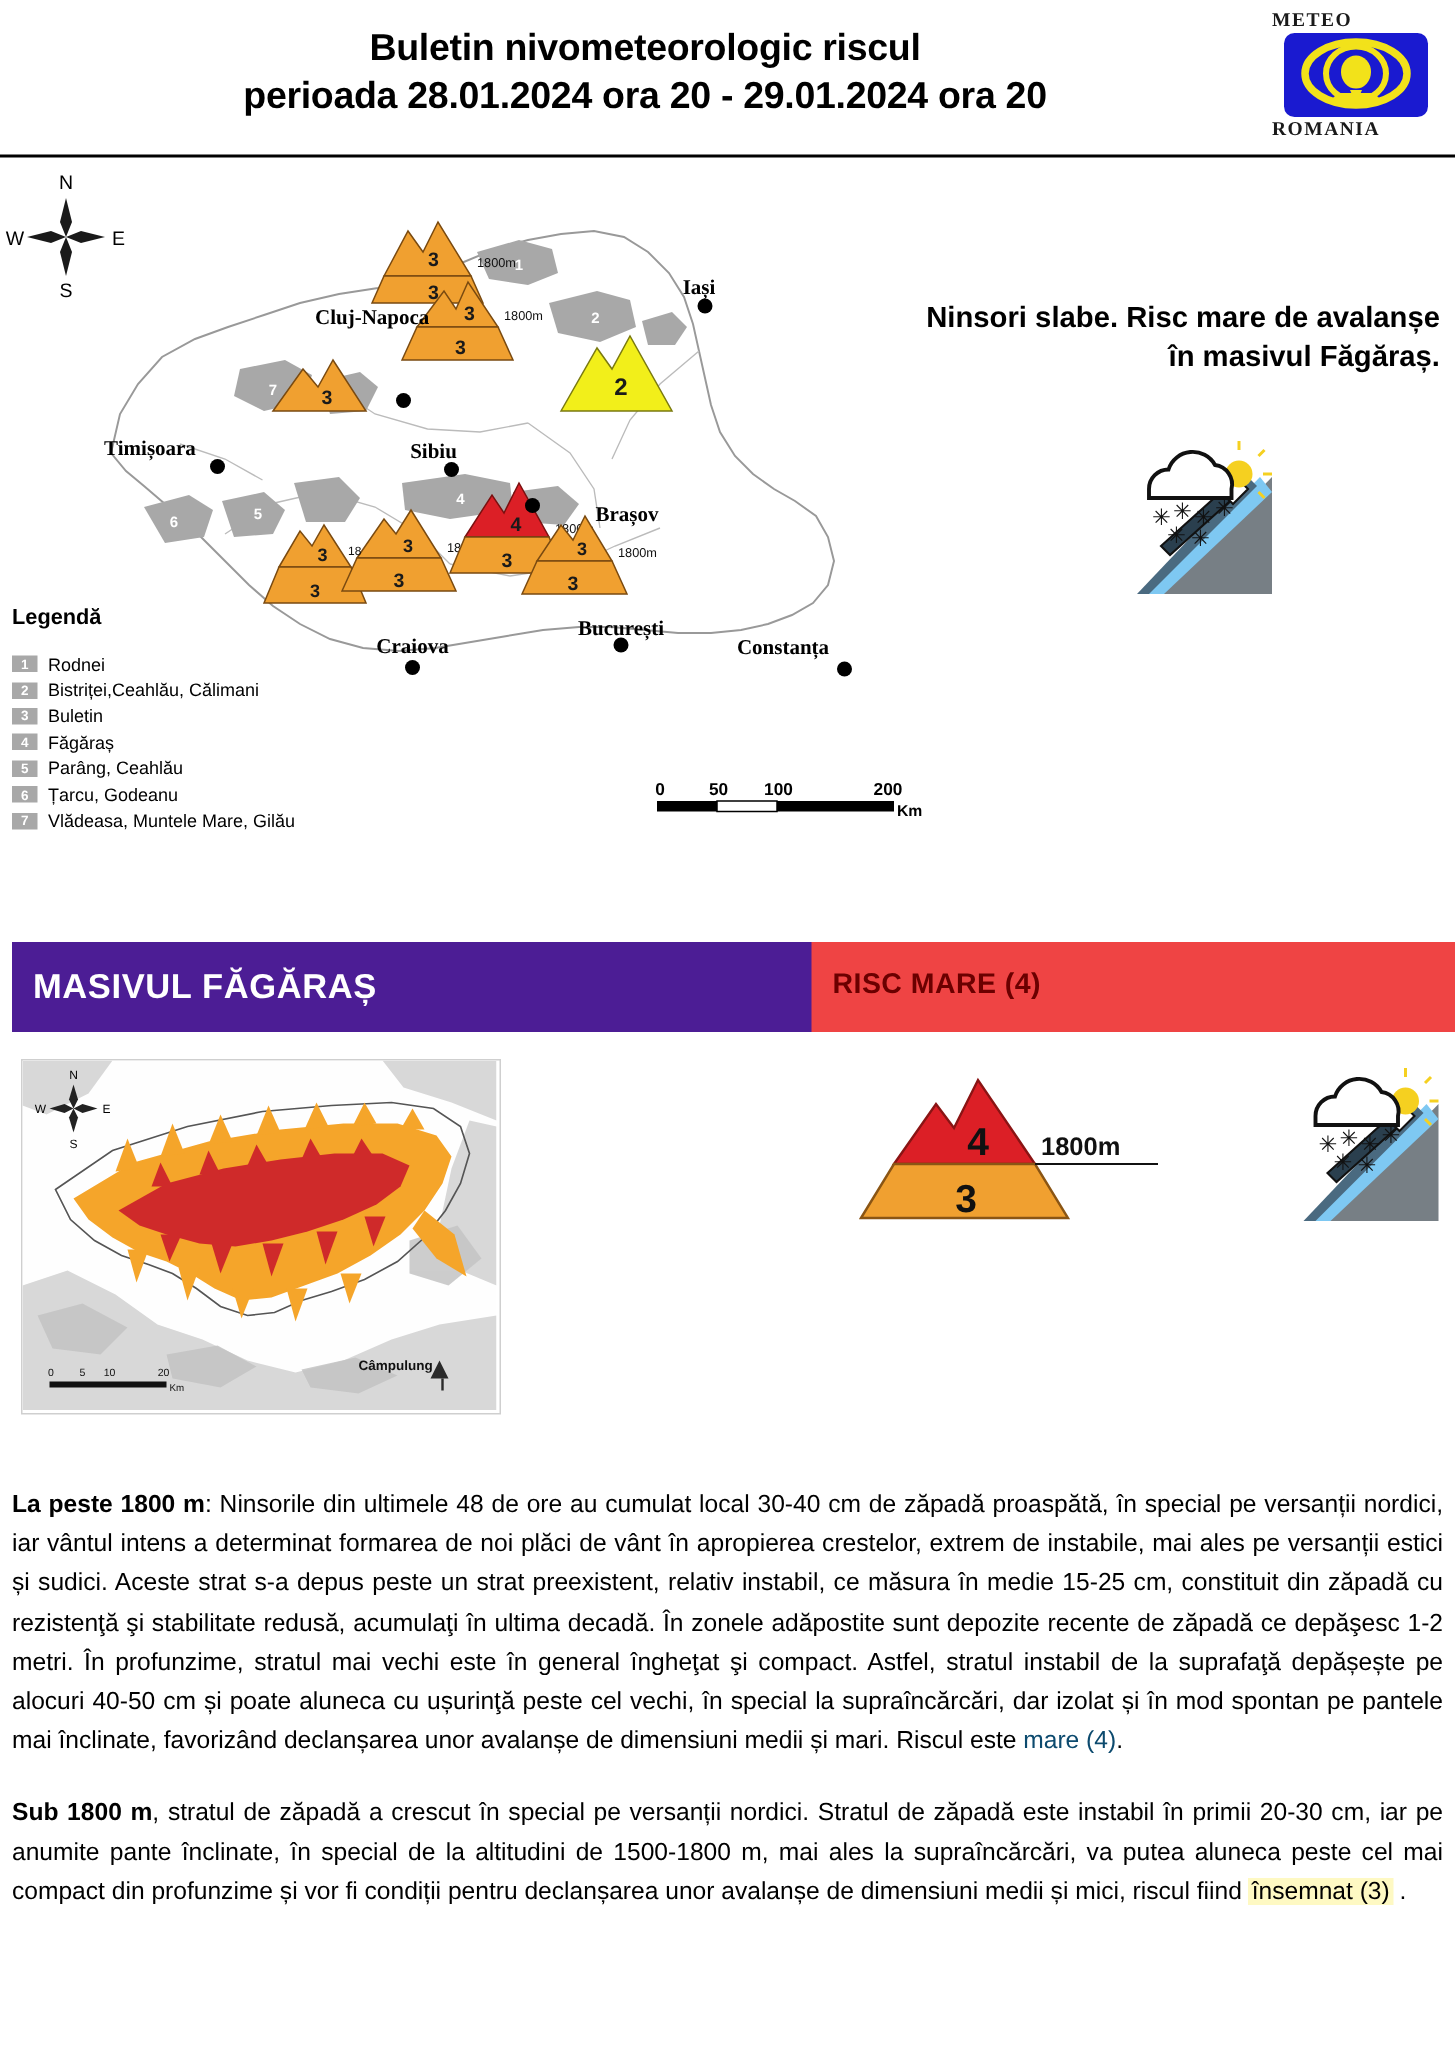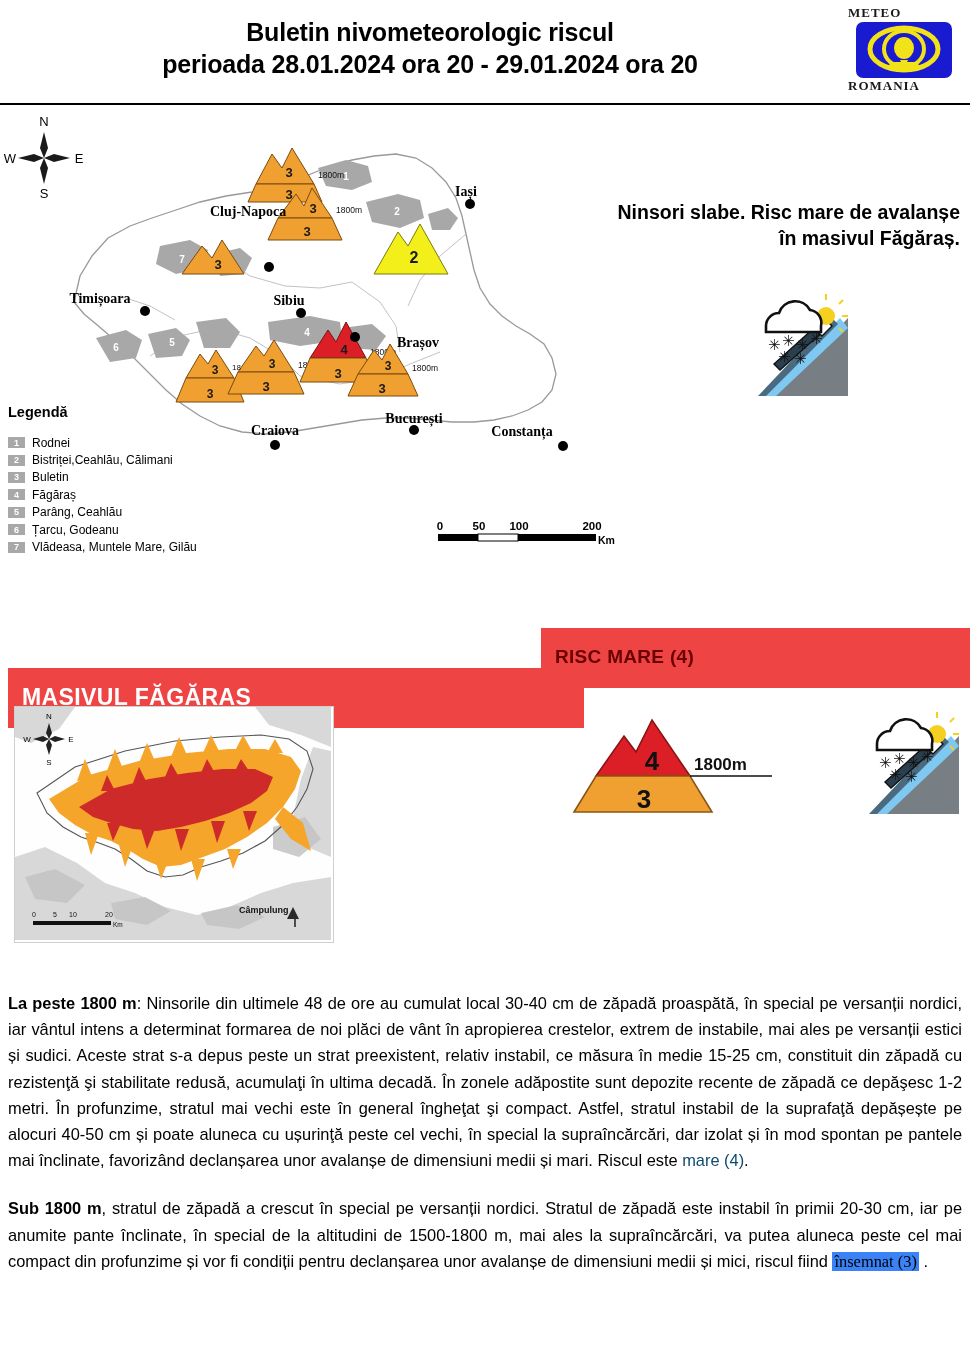--- a/index.html
+++ b/index.html
@@ -36,40 +36,40 @@
   .legend-row{display:flex;align-items:center;height:17.4px;}
   .legend-badge{
     width:17px;height:11px;background:#a8a8a8;color:#fff;
     font-size:9px;font-weight:bold;display:flex;align-items:center;
     justify-content:center;margin-right:7px;flex:none;
   }
   .legend-label{font-size:12px;font-weight:normal;white-space:nowrap;}
 
   
   .banner{position:absolute;left:0;top:628px;width:970px;height:60px;}
-  .banner-left{position:absolute;left:8px;top:0;width:576px;height:60px;background:#ef4444;margin-top:40px;}
+  .banner-left{position:absolute;left:8px;top:0;width:576px;height:60px;background:#4c1d95;}
   .banner-left span{position:absolute;left:14px;top:16px;color:#fff;font-size:23px;font-weight:bold;letter-spacing:0.4px;}
   .banner-right{position:absolute;left:541px;top:0;width:450px;height:60px;background:#ef4444;}
   .banner-right span{position:absolute;left:14px;top:18px;color:#6b0000;font-size:19px;font-weight:bold;letter-spacing:0.3px;}
 
   
   .detailrow{position:absolute;left:0;top:700px;width:970px;height:260px;}
   .relief{position:absolute;left:14px;top:6px;width:318px;height:235px;border:1px solid #cfcfcf;background:#fff;}
   .risk-tri{position:absolute;left:560px;top:12px;width:230px;height:110px;}
   .wx-bot{position:absolute;left:852px;top:10px;width:116px;height:110px;}
 
   
   .bodytext{position:absolute;left:8px;top:990px;width:954px;}
   .para{
     font-size:16.4px;line-height:26.2px;text-align:justify;
     text-justify:inter-word;margin:0 0 22px 0;
   }
   .para b{font-weight:bold;}
   .hl-red{color:#0c4a6e;font-weight:normal;}
-  .hl-orange{background:#3b82f6;padding:0 2px;font-family:Liberation Serif, serif;}
+  .hl-orange{background:#fef9c3;padding:0 2px;}
 </style>
 </head>
 <body>
 
 <div class="header">
   <div class="header-title">
     <div>Buletin nivometeorologic riscul</div>
     <div>perioada 28.01.2024 ora 20 - 29.01.2024 ora 20</div>
   </div>
   <div class="logo">

